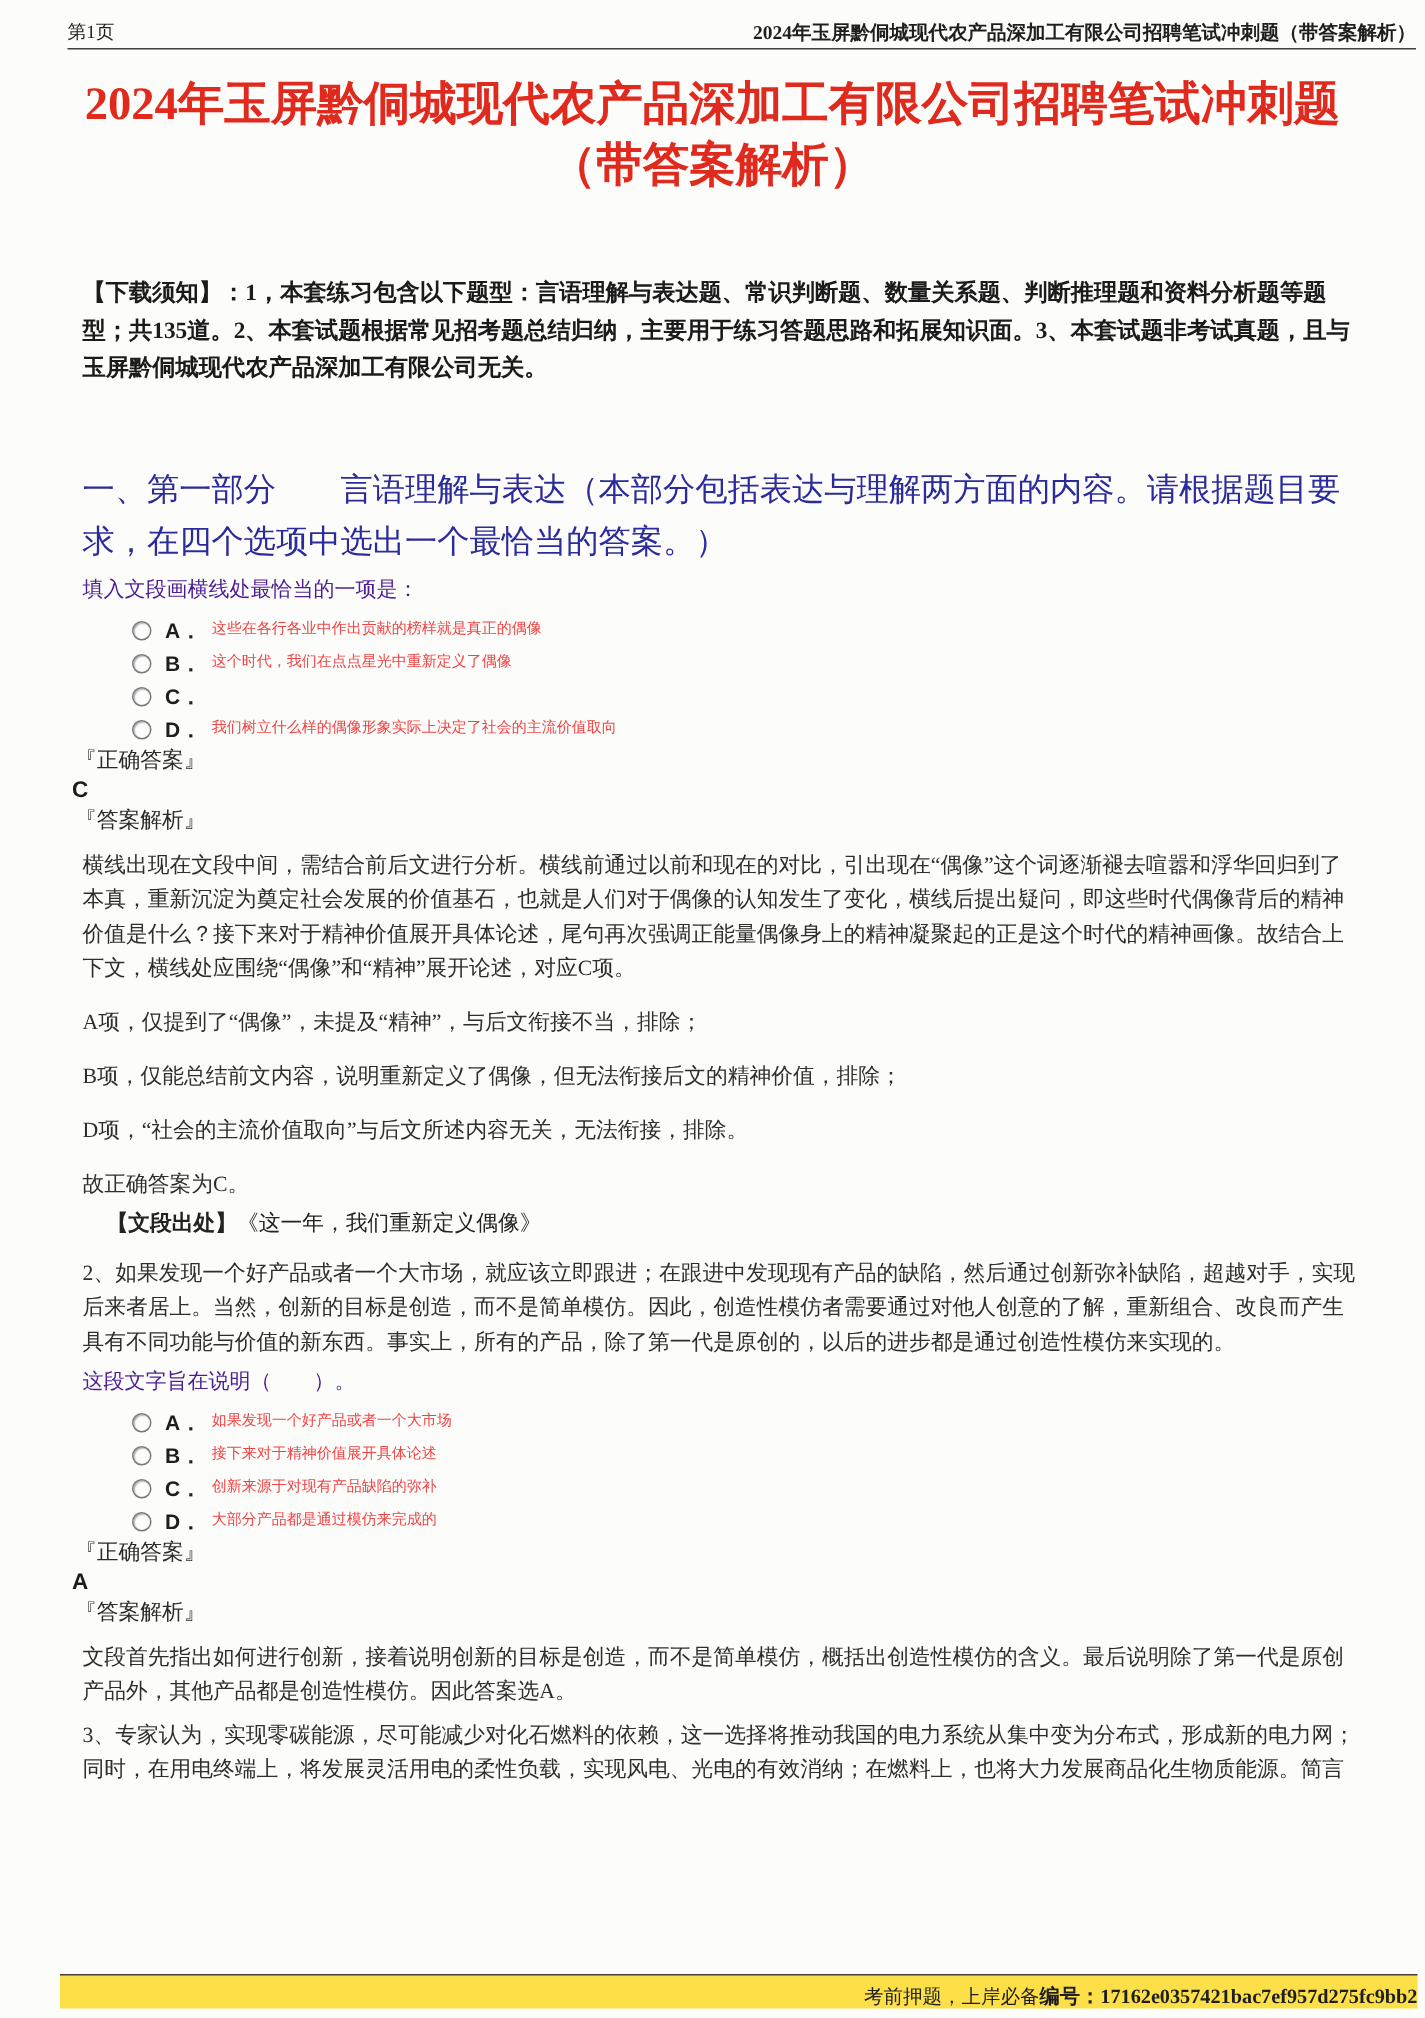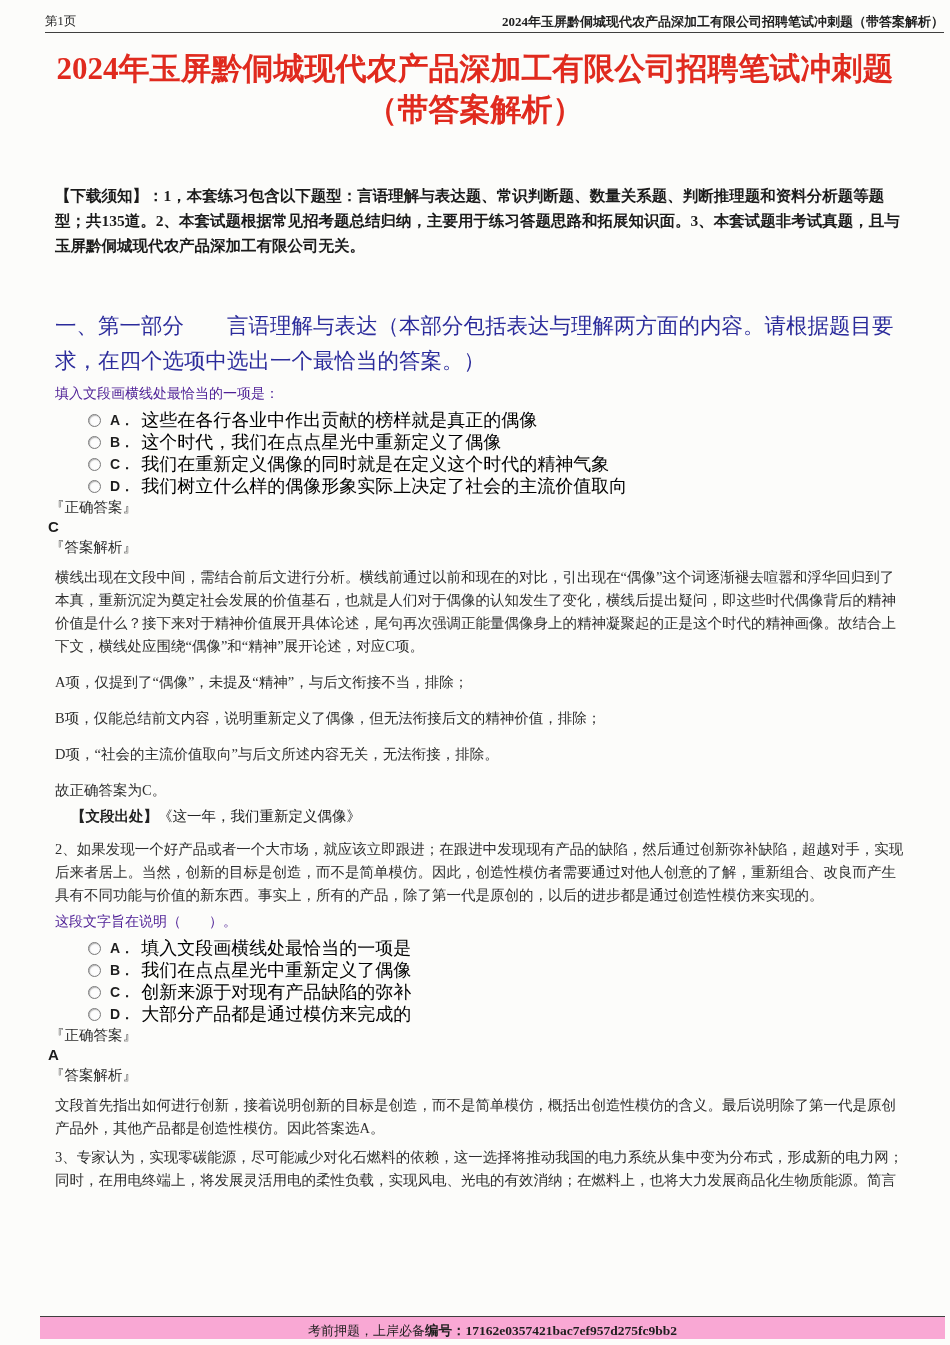--- a/index.html
+++ b/index.html
@@ -41,37 +41,37 @@
   .option-row{display:flex;align-items:center;margin:4px 0;line-height:18px;}
   .radio{
     width:11px;height:11px;flex:none;border:1px solid #7a7a7a;border-radius:50%;
     background:#fdfdfd;margin-right:9px;
     box-shadow:inset 0.7px 0.7px 1.2px rgba(0,0,0,.35);
   }
   .opt-letter{
     font-family:"Liberation Sans","DejaVu Sans",sans-serif;
     font-size:14px;font-weight:600;color:#1e1e1e;margin-right:7px;white-space:pre;
   }
-  .opt-text{font-size:18px;color:#000000;}
+  .opt-text{font-size:10px;color:#ef4444;}
   .ans-label{margin:3px 45px 0 50px;font-size:14.5px;line-height:17px;color:#2a2a2a;}
   .ans-value{
     margin:2px 45px 0 48px;font-size:15px;line-height:18px;color:#1c1c1c;
     font-family:"Liberation Sans","DejaVu Sans",sans-serif;font-weight:600;
   }
   .analysis{margin:13px 45px 0 55px;font-size:14.5px;line-height:23px;color:#2e2e2e;}
   .analysis.first{margin-top:10px;}
   .source{margin:3px 45px 0 55px;font-size:14.5px;line-height:23px;color:#232323;}
   .source-label{font-weight:bold;margin-left:16px;}
   .q2-block{margin-top:10px;}
   .q3-block .stem{max-height:47px;overflow:hidden;margin-top:6px;}
   
   .page-footer{
-    position:absolute;left:40px;right:5px;bottom:6px;background:#f9a8d4;
+    position:absolute;left:40px;right:5px;bottom:6px;background:#fde047;
     border-top:1px solid #3f3f3f;padding-top:5px;
-    display:flex;justify-content:center;align-items:baseline;
+    display:flex;justify-content:flex-end;align-items:baseline;
     font-size:13px;line-height:17px;color:#1f1f1f;margin-top:40px;
   }
   .doc-id{font-family:Liberation Serif, serif;font-weight:600;font-size:13.5px;}
 </style>
 </head>
 <body>
 
 <header class="page-header">
   <span>第1页</span>
   <span class="doc-ref">2024年玉屏黔侗城现代农产品深加工有限公司招聘笔试冲刺题（带答案解析）</span>
@@ -92,21 +92,20 @@
       <span class="opt-text">这些在各行各业中作出贡献的榜样就是真正的偶像</span>
     </div>
     <div class="option-row">
       <span class="radio"></span>
       <span class="opt-letter">B．</span>
       <span class="opt-text">这个时代，我们在点点星光中重新定义了偶像</span>
     </div>
     <div class="option-row">
       <span class="radio"></span>
       <span class="opt-letter">C．</span>
-      <span class="opt-text">我们在重新定义偶像的同时就是在定义这个时代的精神气象</span>
     </div>
     <div class="option-row">
       <span class="radio"></span>
       <span class="opt-letter">D．</span>
       <span class="opt-text">我们树立什么样的偶像形象实际上决定了社会的主流价值取向</span>
     </div>
   </div>
   <p class="ans-label">『正确答案』</p>
   <p class="ans-value">C</p>
   <p class="ans-label">『答案解析』</p>
@@ -118,26 +117,26 @@
   <p class="source"><span class="source-label">【文段出处】</span><span>《这一年，我们重新定义偶像》</span></p>
 </section>
 
 <section class="q2-block">
   <p class="stem">2、如果发现一个好产品或者一个大市场，就应该立即跟进；在跟进中发现现有产品的缺陷，然后通过创新弥补缺陷，超越对手，实现后来者居上。当然，创新的目标是创造，而不是简单模仿。因此，创造性模仿者需要通过对他人创意的了解，重新组合、改良而产生具有不同功能与价值的新东西。事实上，所有的产品，除了第一代是原创的，以后的进步都是通过创造性模仿来实现的。</p>
   <p class="prompt">这段文字旨在说明（　　）。</p>
   <div class="options">
     <div class="option-row">
       <span class="radio"></span>
       <span class="opt-letter">A．</span>
-      <span class="opt-text">填入文段画横线处最恰当的一项是</span>
+      <span class="opt-text">如果发现一个好产品或者一个大市场</span>
     </div>
     <div class="option-row">
       <span class="radio"></span>
       <span class="opt-letter">B．</span>
-      <span class="opt-text">我们在点点星光中重新定义了偶像</span>
+      <span class="opt-text">接下来对于精神价值展开具体论述</span>
     </div>
     <div class="option-row">
       <span class="radio"></span>
       <span class="opt-letter">C．</span>
       <span class="opt-text">创新来源于对现有产品缺陷的弥补</span>
     </div>
     <div class="option-row">
       <span class="radio"></span>
       <span class="opt-letter">D．</span>
       <span class="opt-text">大部分产品都是通过模仿来完成的</span>

